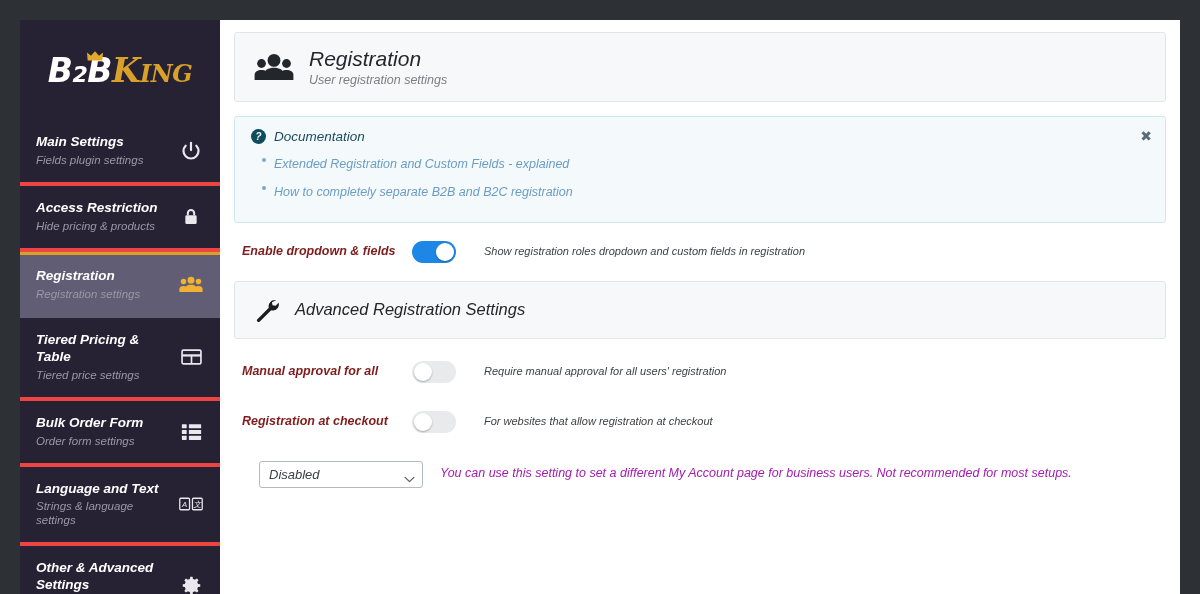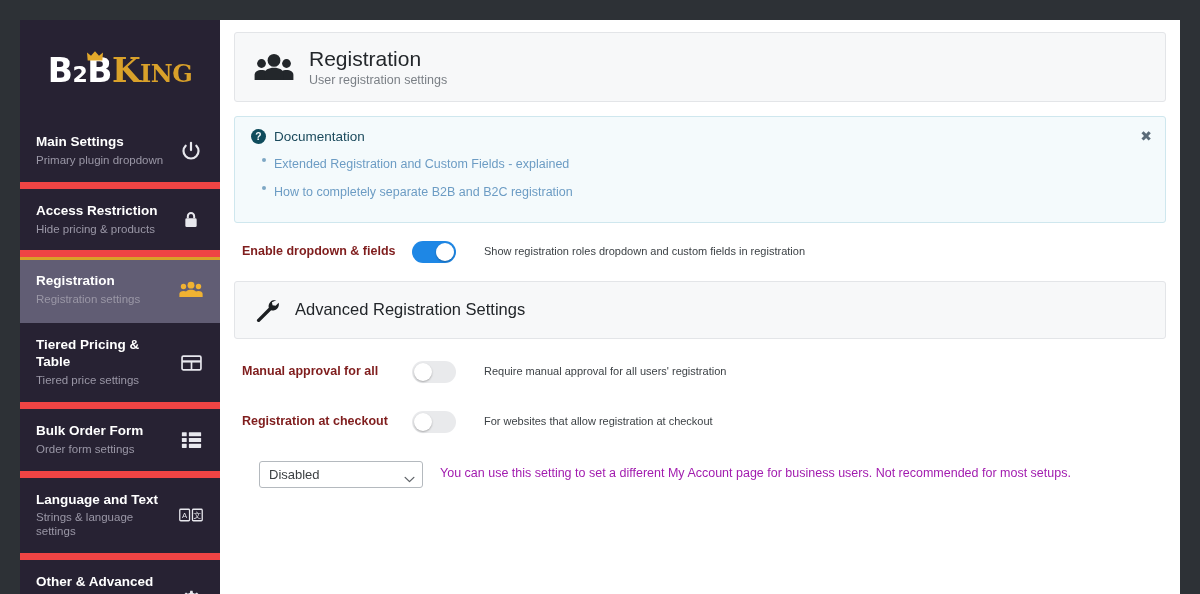--- a/index.html
+++ b/index.html
@@ -10,20 +10,21 @@
     background: #2d3136;
     font-family: "Liberation Sans", sans-serif;
   }
   #frame {
     position: absolute;
     left: 20px; top: 20px;
     width: 1160px; height: 574px;
     background: #ffffff;
     display: flex;
     overflow: hidden;
+    font-style: italic;
   }
 
   
   #sidebar {
     width: 200px;
     flex: 0 0 200px;
     background: #272233;
     height: 100%;
     overflow: hidden;
     position: relative;
@@ -64,21 +65,21 @@
     left: 39px; top: -5px;
     width: 16px; height: 11px;
     color: #e3a92b;
   }
 
   .nav-item {
     position: relative;
     display: flex;
     align-items: center;
     padding: 14px 16px 14px 16px;
-    border-bottom: 7px solid #ef4444;
+    border-bottom: 4px solid #ef4444;
     cursor: pointer;
     min-height: 66px;
   }
   .nav-item .texts { flex: 1 1 auto; padding-right: 6px; }
   .nav-title {
     font-size: 13.5px;
     font-weight: bold;
     color: #ffffff;
     line-height: 1.25;
     margin-bottom: 3px;
@@ -307,21 +308,21 @@
             <path d="M1 14 L0 2 L6 7 L12 0 L18 7 L24 2 L23 14 Z"></path>
           </svg>
         </span>
         <span class="logo-b2b"><span>B</span><span class="logo-sub">2</span><span>B</span></span><span class="logo-king"><span class="big">K</span><span class="small">ING</span></span>
       </span>
     </div>
 
     <div class="nav-item">
       <div class="texts">
         <div class="nav-title">Main Settings</div>
-        <div class="nav-sub">Primary plugin dropdown</div>
+        <div class="nav-sub">Fields plugin settings</div>
       </div>
       <div class="nav-icon">
         <svg viewBox="0 0 24 24" width="22" height="22" fill="none" stroke="currentColor" stroke-width="2.4" stroke-linecap="round">
           <path d="M12 3 L12 11"></path>
           <path d="M6.2 6.2 A8.2 8.2 0 1 0 17.8 6.2"></path>
         </svg>
       </div>
     </div>
 
     <div class="nav-item">

